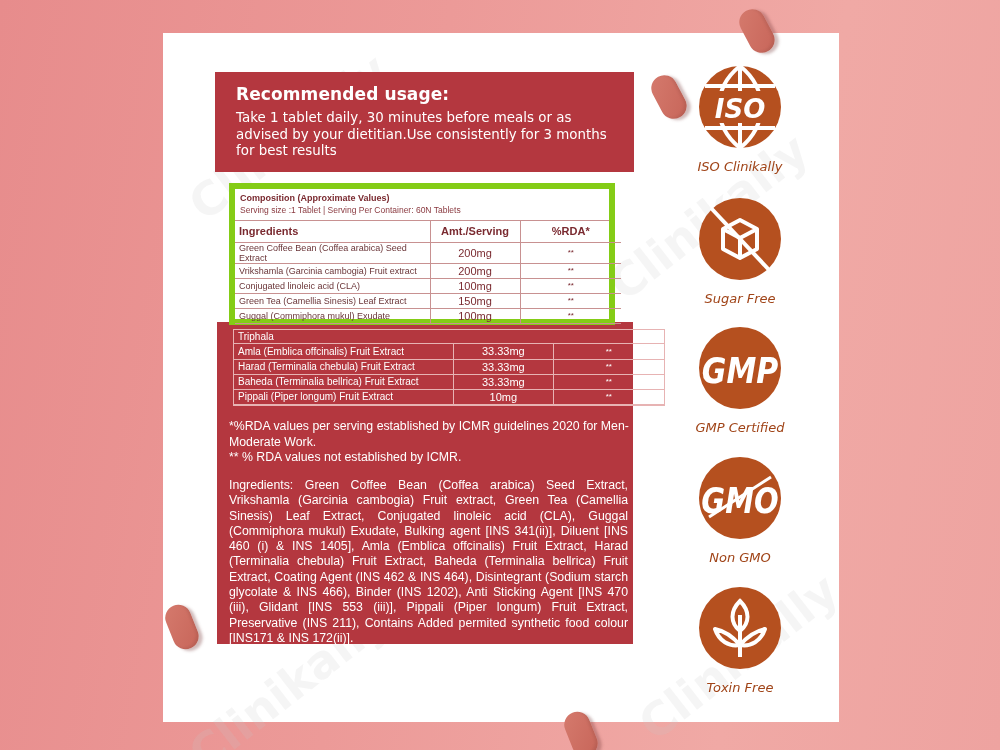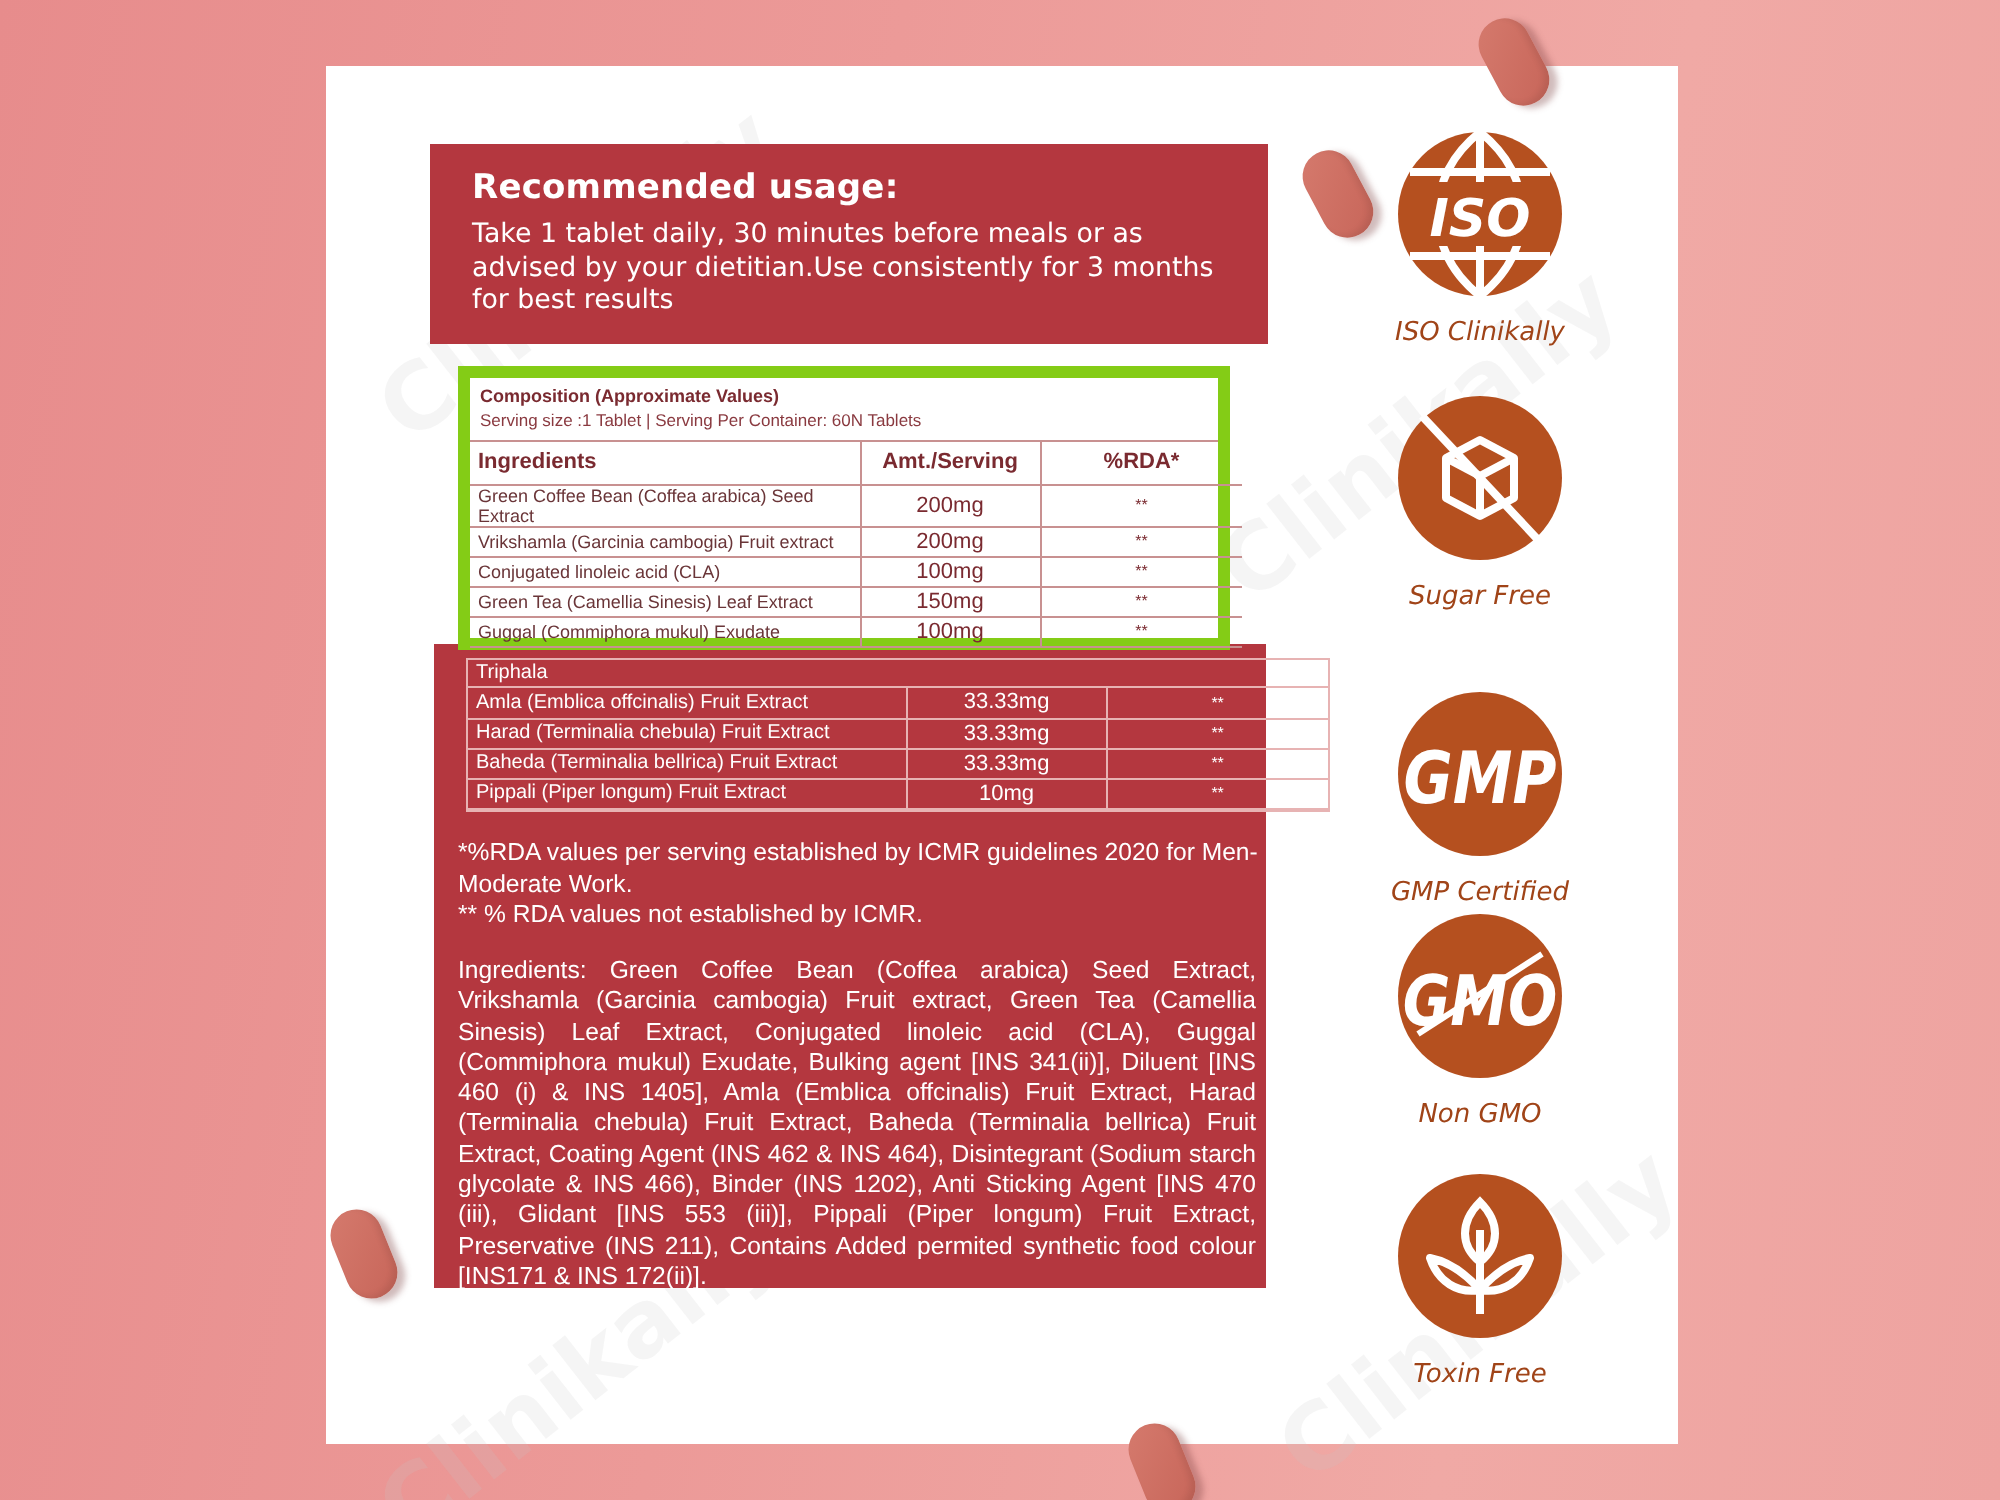--- a/index.html
+++ b/index.html
@@ -192,21 +192,21 @@
 
 <div class="badge" style="top:196px;">
   <svg width="86" height="86" viewBox="0 0 86 86">
     <circle cx="43" cy="43" r="41" fill="#b5501f"></circle>
     <path d="M43 24 L60 33 L60 53 L43 62 L26 53 L26 33 Z M26 33 L43 42 L60 33 M43 42 L43 62" stroke="#fff" stroke-width="4" fill="none" stroke-linejoin="round"></path>
     <line x1="14" y1="12" x2="74" y2="76" stroke="#fff" stroke-width="4"></line>
   </svg>
   <div class="lbl">Sugar Free</div>
 </div>
 
-<div class="badge" style="top:344px;">
+<div class="badge" style="top:325px;">
   <svg width="86" height="86" viewBox="0 0 86 86">
     <circle cx="43" cy="43" r="41" fill="#b5501f"></circle>
     <text x="43" y="56" text-anchor="middle" font-family="DejaVu Sans, sans-serif" font-weight="bold" font-size="30" fill="#fff" transform="scale(1,1.2) translate(0,-8)">GMP</text>
   </svg>
   <div class="lbl">GMP Certified</div>
 </div>
 
 <div class="badge" style="top:455px;">
   <svg width="86" height="86" viewBox="0 0 86 86">
     <circle cx="43" cy="43" r="41" fill="#b5501f"></circle>

